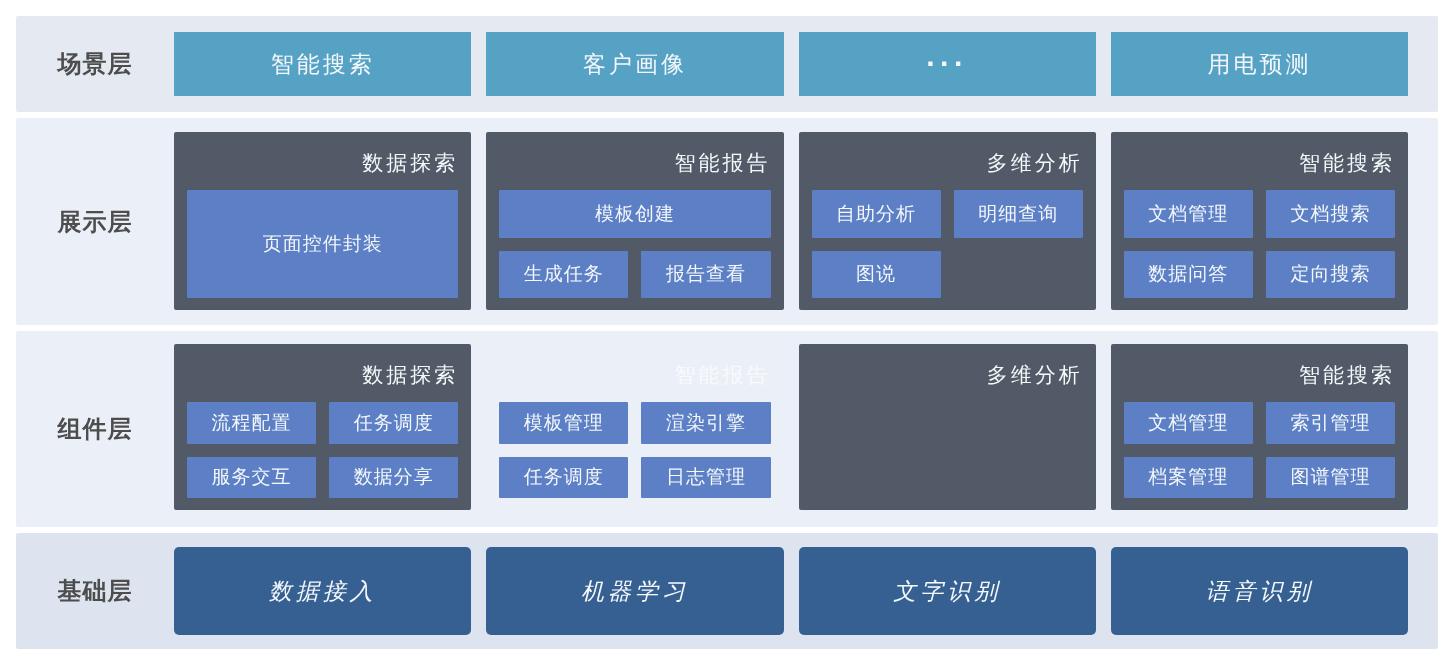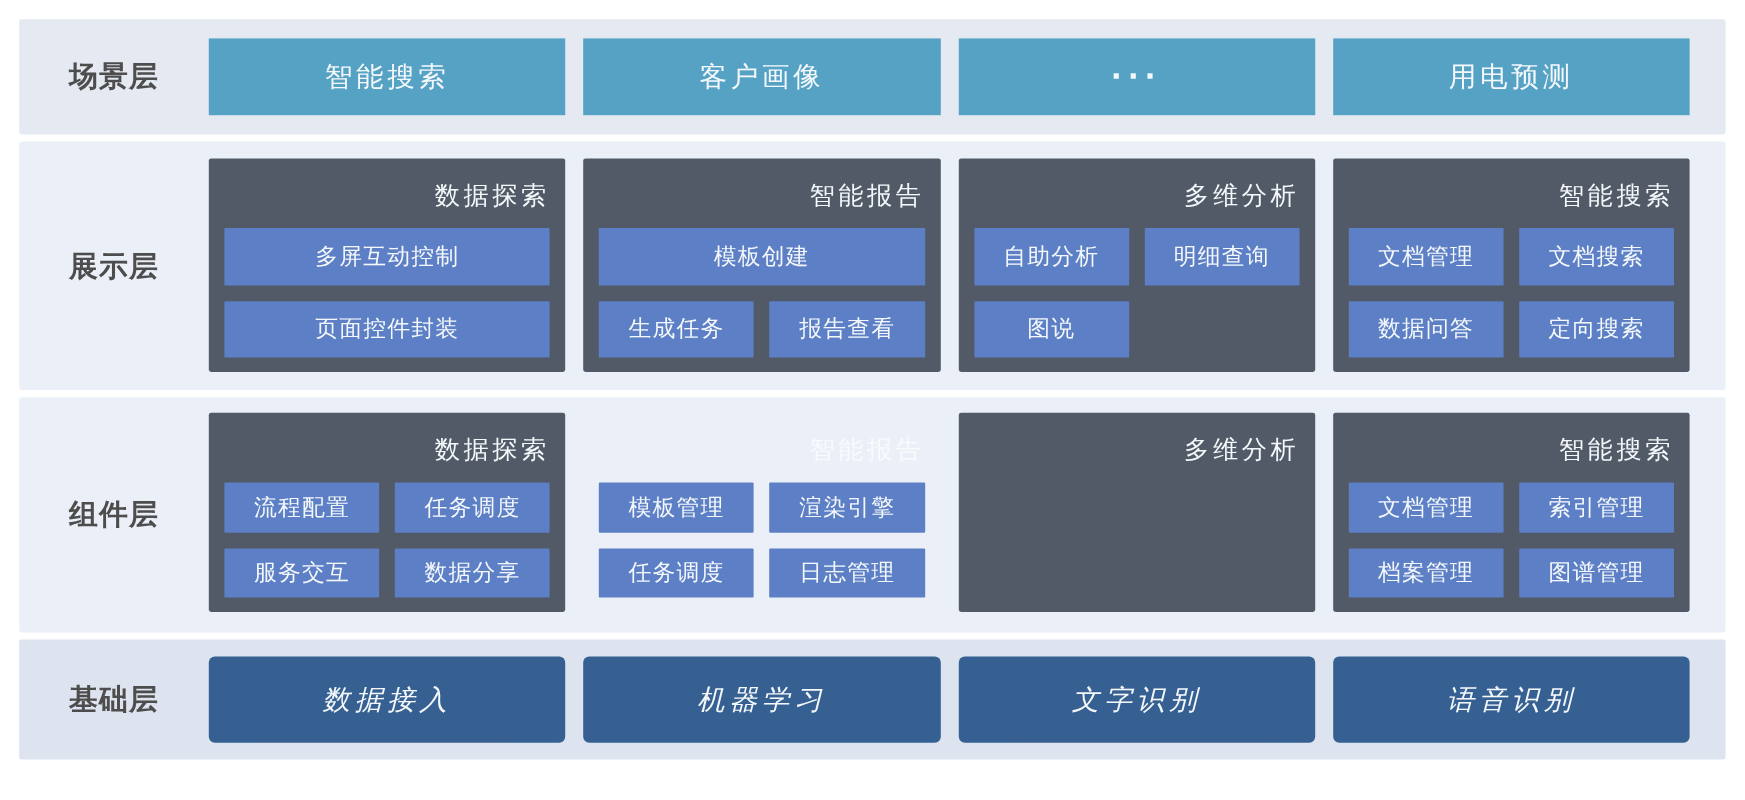--- a/index.html
+++ b/index.html
@@ -11,21 +11,21 @@
   }
   .diagram {
     width: 1454px; height: 667px;
     padding: 16px;
     display: flex; flex-direction: column; gap: 6px;
   }
   .band { display: flex; align-items: stretch; border-radius: 2px; }
   .band-scenario   { height: 96px;  background: var(--band1-bg, #e4e9f2); }
   .band-display    { height: 207px; background: var(--band23-bg, #ebf0f8); }
   .band-component  { height: 196px; background: var(--band23-bg, #ebf0f8); }
-  .band-foundation { height: 100px;  background: var(--band4-bg, #dde4f0); }
+  .band-foundation { height: 116px;  background: var(--band4-bg, #dde4f0); }
 
   .band-label {
     width: 158px; flex: 0 0 158px;
     display: flex; align-items: center; justify-content: center;
     font-size: 24px; font-weight: 700;
     color: var(--label-text, #4d4d4d);
     letter-spacing: 1px;
   }
   .band-content {
     flex: 1;
@@ -98,23 +98,20 @@
   </section>
 
   <section class="band band-display">
     <div class="band-label">展示层</div>
     <div class="band-content">
 
       <div class="group">
         <div class="group-title cjk">数据探索</div>
         <div class="rows">
           <div class="row cols-1">
-            <div class="btn cjk">多屏互动控制</div>
-          </div>
-          <div class="row cols-1">
             <div class="btn cjk">页面控件封装</div>
           </div>
         </div>
       </div>
 
       <div class="group">
         <div class="group-title cjk">智能报告</div>
         <div class="rows">
           <div class="row cols-1">
             <div class="btn cjk">模板创建</div>

